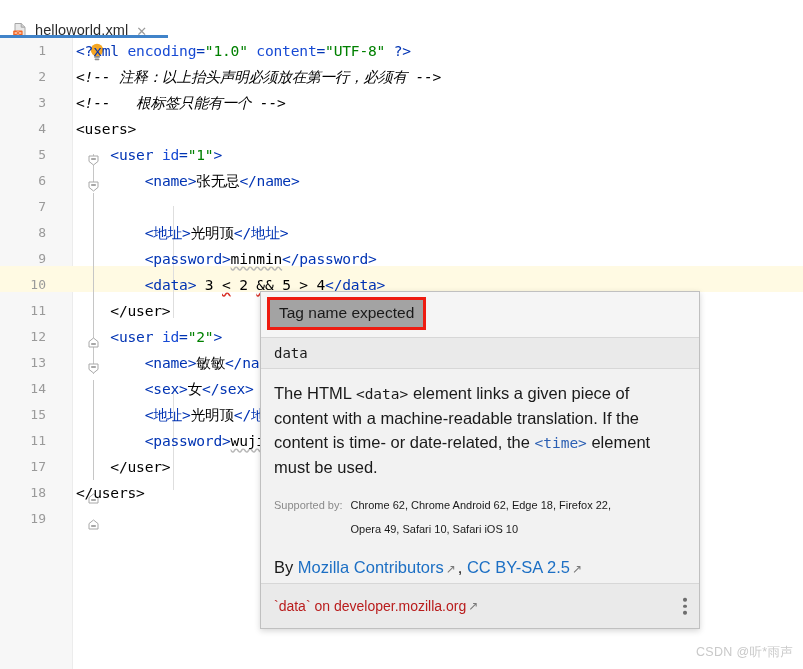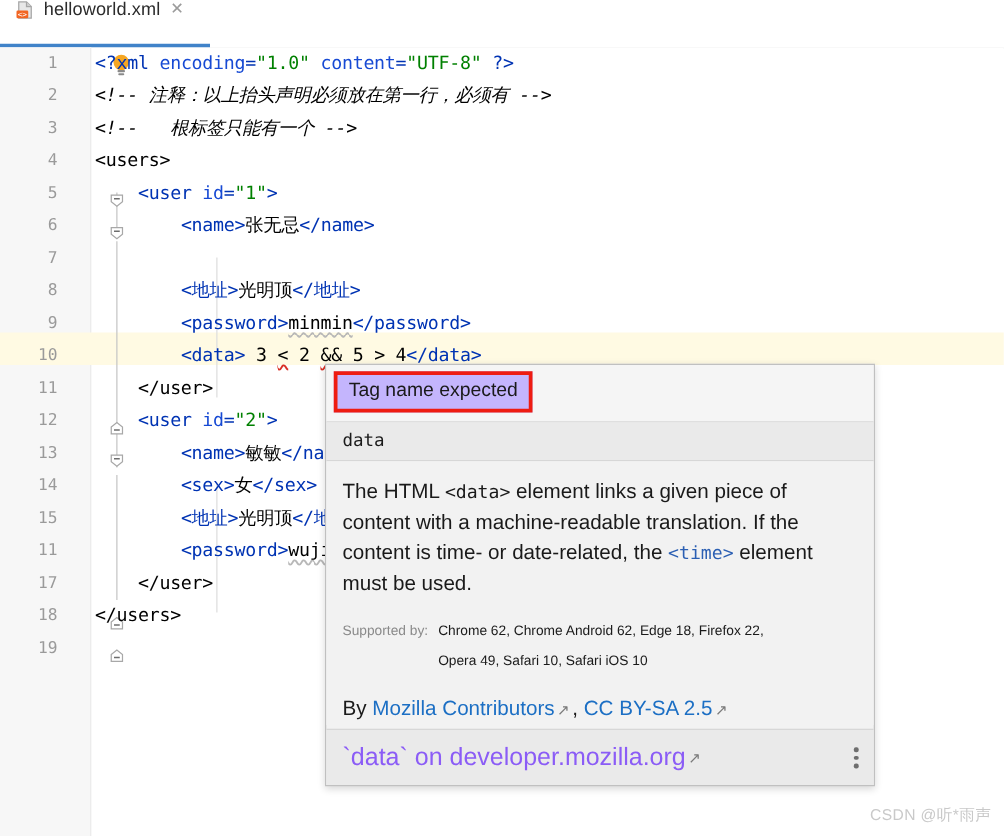--- a/index.html
+++ b/index.html
@@ -24,21 +24,21 @@
     background: #ffffff;
     border-bottom: 1px solid #e3e3e3;
   }
   #tab-active {
     position: absolute;
     left: 0; top: 0;
     height: 38px;
     width: 168px;
     box-sizing: border-box;
     display: flex;
-    align-items: flex-start;
+    align-items: flex-end;
     background: #ffffff;
     padding-left: 12px;
     cursor: default;
   }
   #tab-underline {
     position: absolute;
     left: 0; top: 35px;
     width: 168px; height: 3px;
     background: #4083c9;
   }
@@ -171,21 +171,21 @@
   #doc-header {
     position: relative;
     height: 45px;
     background: #f5f5f5;
     border-bottom: 1px solid #d7d7d7;
   }
   #error-title-box {
     position: absolute;
     left: 6px; top: 5px;
     padding: 4px 9px 5px 9px;
-    background: #c4b5fd;
+    background: #a3a3a3;
     border: 3px solid #ee1c11;
     font-size: 15.5px;
     color: #1a1a1a;
     line-height: 1.15;
     white-space: nowrap;
   }
   #doc-subheader {
     position: relative;
     height: 30px;
     background: #eaeaea;
@@ -258,22 +258,22 @@
     width: 438px;
     height: 45px;
     background: #eaeaea;
     border-top: 1px solid #d7d7d7;
     display: flex;
     align-items: center;
     padding-left: 13px;
     box-sizing: border-box;
   }
   #doc-footer .flink {
-    font-size: 20px;
-    color: #8b5cf6;
+    font-size: 14px;
+    color: #b91c1c;
     cursor: pointer;
   }
   #kebab {
     position: absolute;
     right: 12px;
     top: 50%;
     transform: translateY(-50%);
     width: 4px;
     cursor: pointer;
   }

